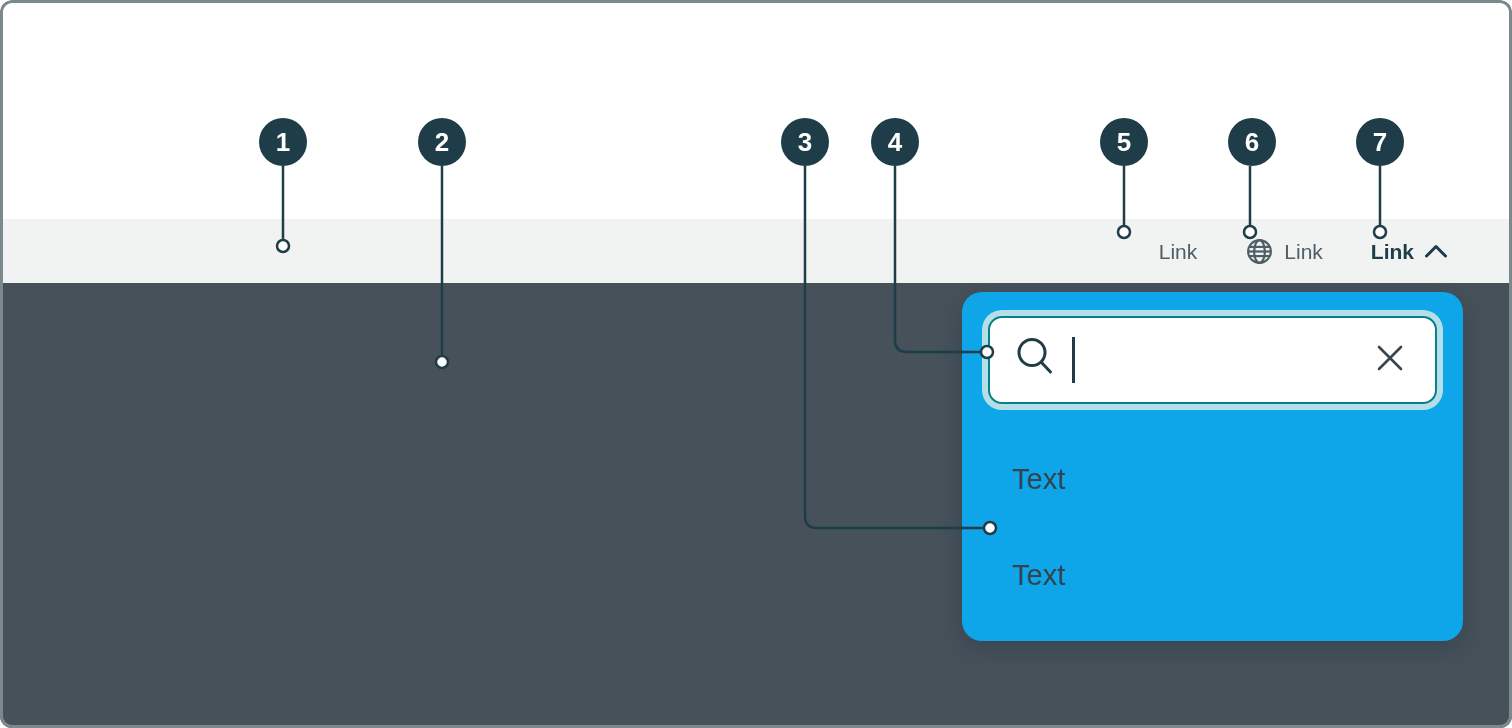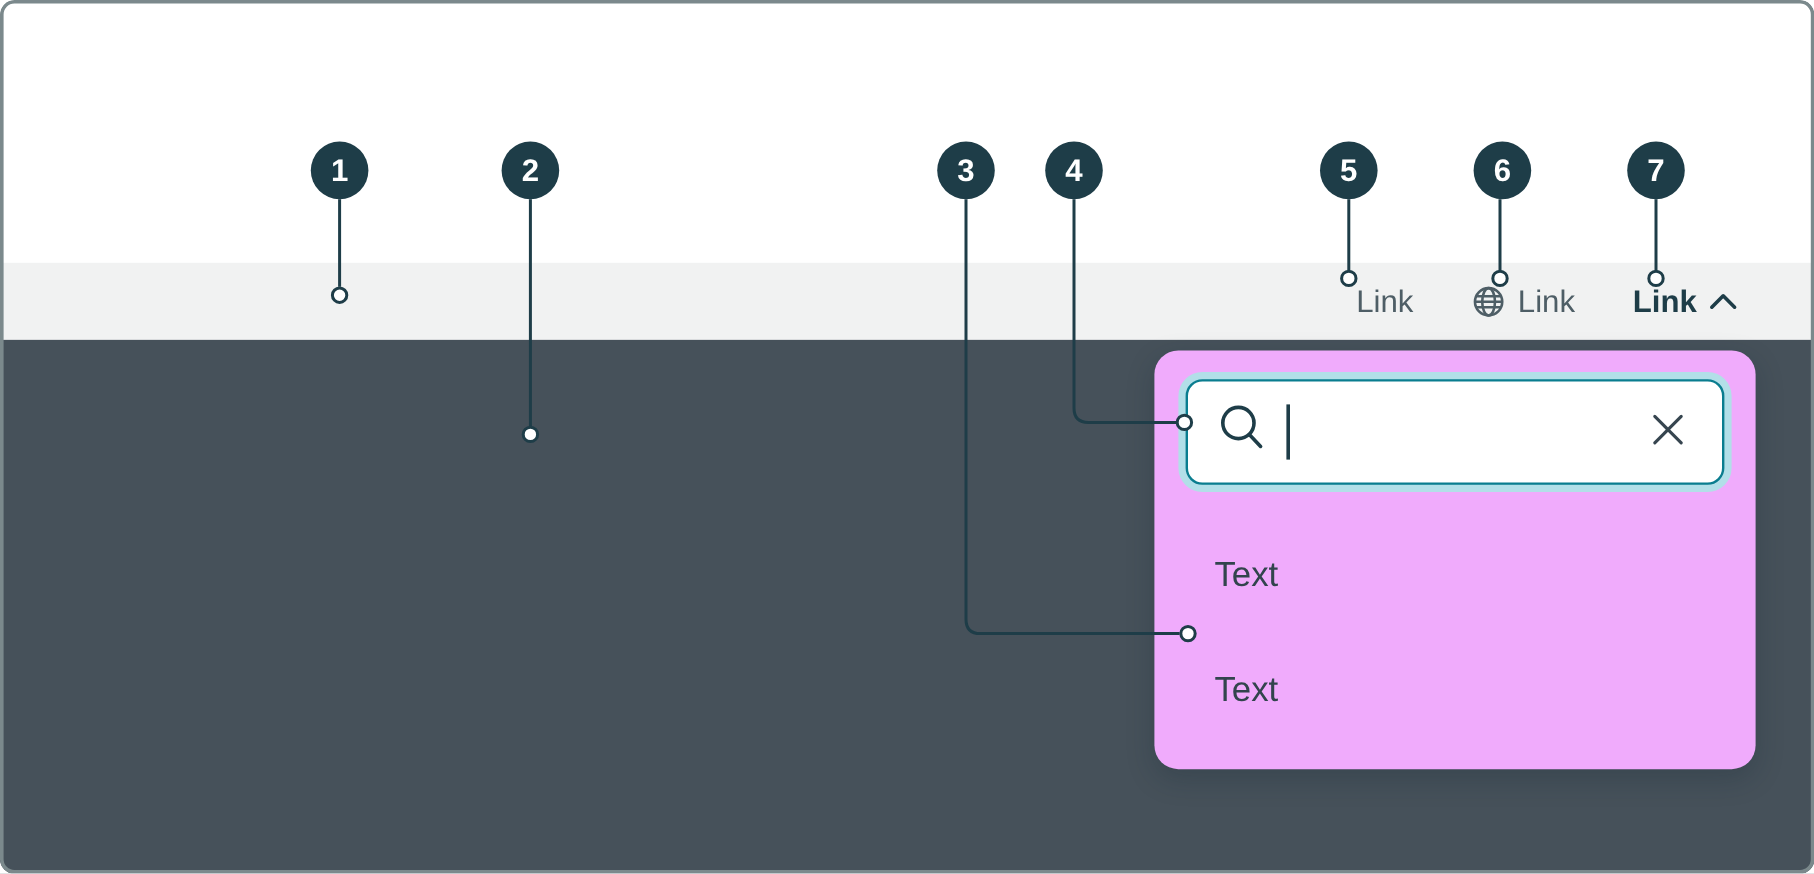--- a/index.html
+++ b/index.html
@@ -22,34 +22,34 @@
   
   .navbar{
     position:absolute;left:0;right:0;top:219px;height:64px;
     background:#f1f2f2;
     display:flex;align-items:center;justify-content:flex-end;
     padding-right:64px;gap:48px;
     z-index:1;
   }
   .nav-link{
     display:flex;align-items:center;gap:10px;
-    font-size:26px;color:#4e5e66;cursor:pointer;
+    font-size:21px;color:#4e5e66;cursor:pointer;
     text-decoration:none;line-height:1;
   }
   .nav-link.active{color:#1e3d48;font-weight:600;}
   .nav-link svg{display:block;}
   
   .dark-area{
     position:absolute;left:0;right:0;top:283px;bottom:0;
     background:#46515a;z-index:0;
   }
   
   .dropdown{
     position:absolute;left:962px;top:292px;width:501px;height:349px;
-    background:#f0abfc;border-radius:20px;
+    background:#0ea5e9;border-radius:20px;
     box-shadow:0 8px 22px rgba(20,40,50,0.25);
     z-index:2;
   }
   .search-halo{
     position:absolute;left:20px;top:18px;width:461px;height:100px;
     background:#b2dfe8;border-radius:20px;
   }
   .search-input{
     position:absolute;inset:6px;
     background:#ffffff;border:2px solid #0a7d8f;border-radius:14px;

